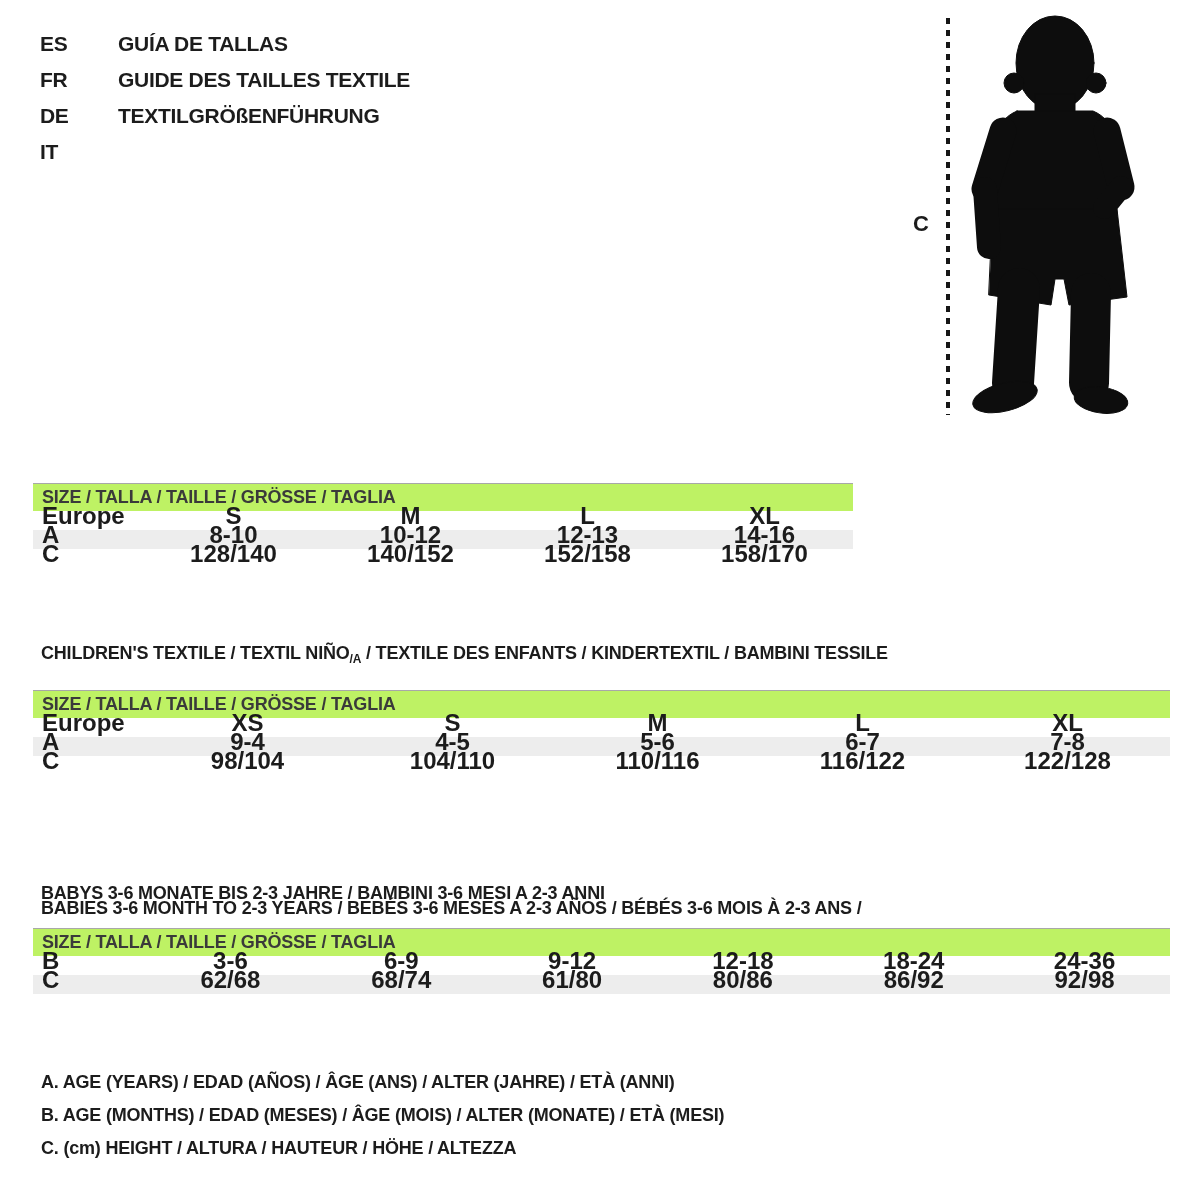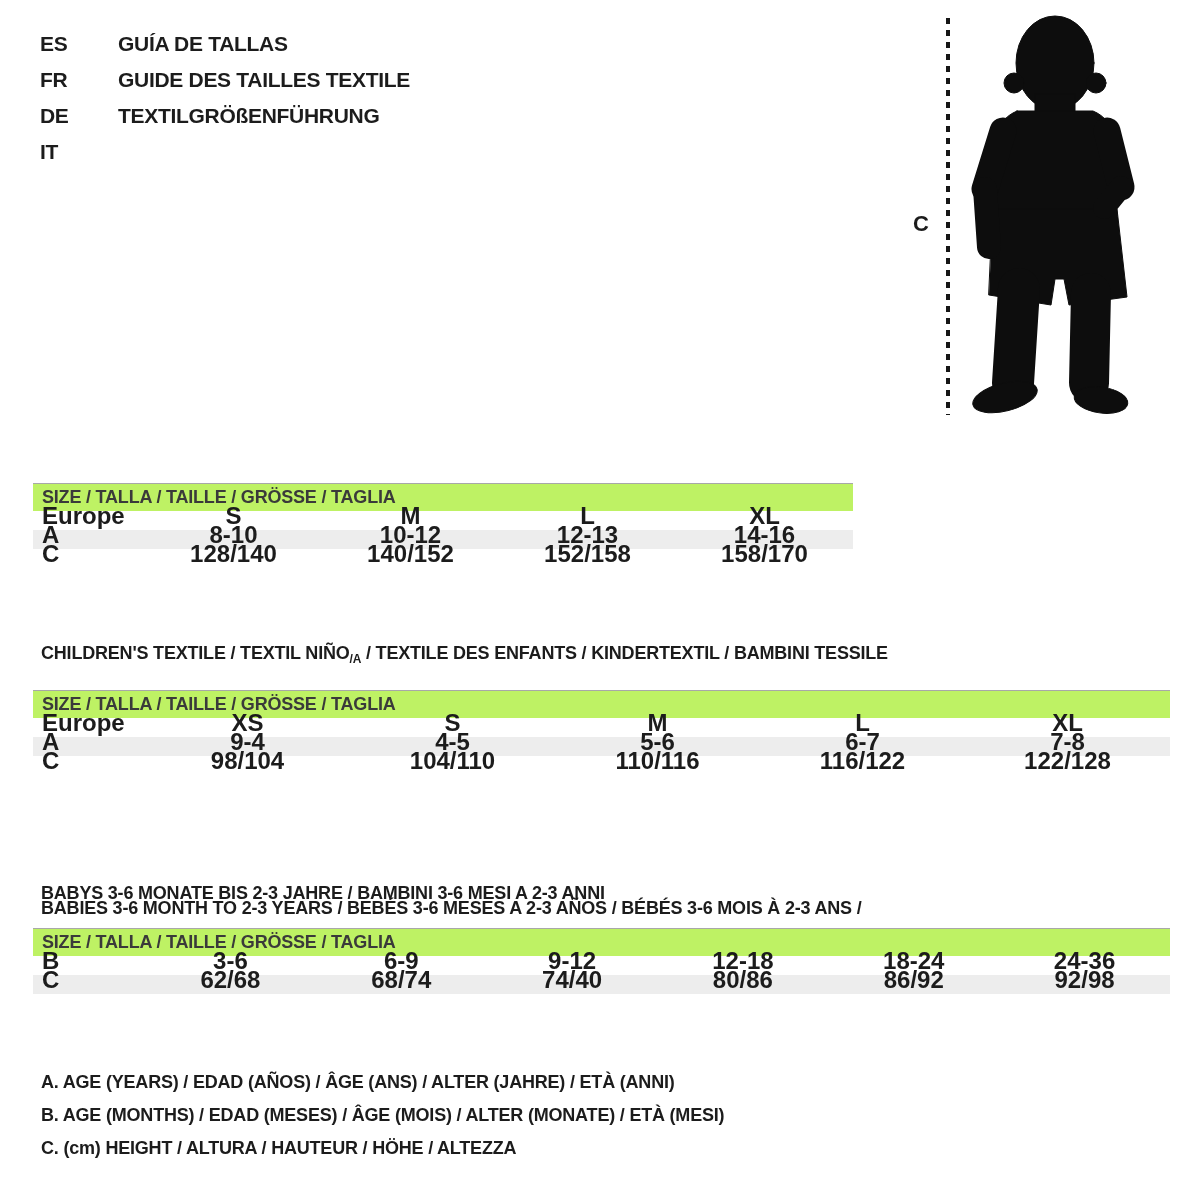--- a/index.html
+++ b/index.html
@@ -178,21 +178,21 @@
       <span class="tcell">6-9</span>
       <span class="tcell">9-12</span>
       <span class="tcell">12-18</span>
       <span class="tcell">18-24</span>
       <span class="tcell">24-36</span>
     </div>
     <div class="trow shaded">
       <span class="tlabel">C</span>
       <span class="tcell">62/68</span>
       <span class="tcell">68/74</span>
-      <span class="tcell">74/40</span>
+      <span class="tcell">61/80</span>
       <span class="tcell">80/86</span>
       <span class="tcell">86/92</span>
       <span class="tcell">92/98</span>
     </div>
   </div>
 
   <div class="legend">
     <div class="legend-line">A. AGE (YEARS) / EDAD (AÑOS) / ÂGE (ANS) / ALTER (JAHRE) / ETÀ (ANNI)</div>
     <div class="legend-line">B. AGE (MONTHS) / EDAD (MESES) / ÂGE (MOIS) / ALTER (MONATE) / ETÀ (MESI)</div>
     <div class="legend-line">C. (cm) HEIGHT / ALTURA / HAUTEUR / HÖHE / ALTEZZA</div>

